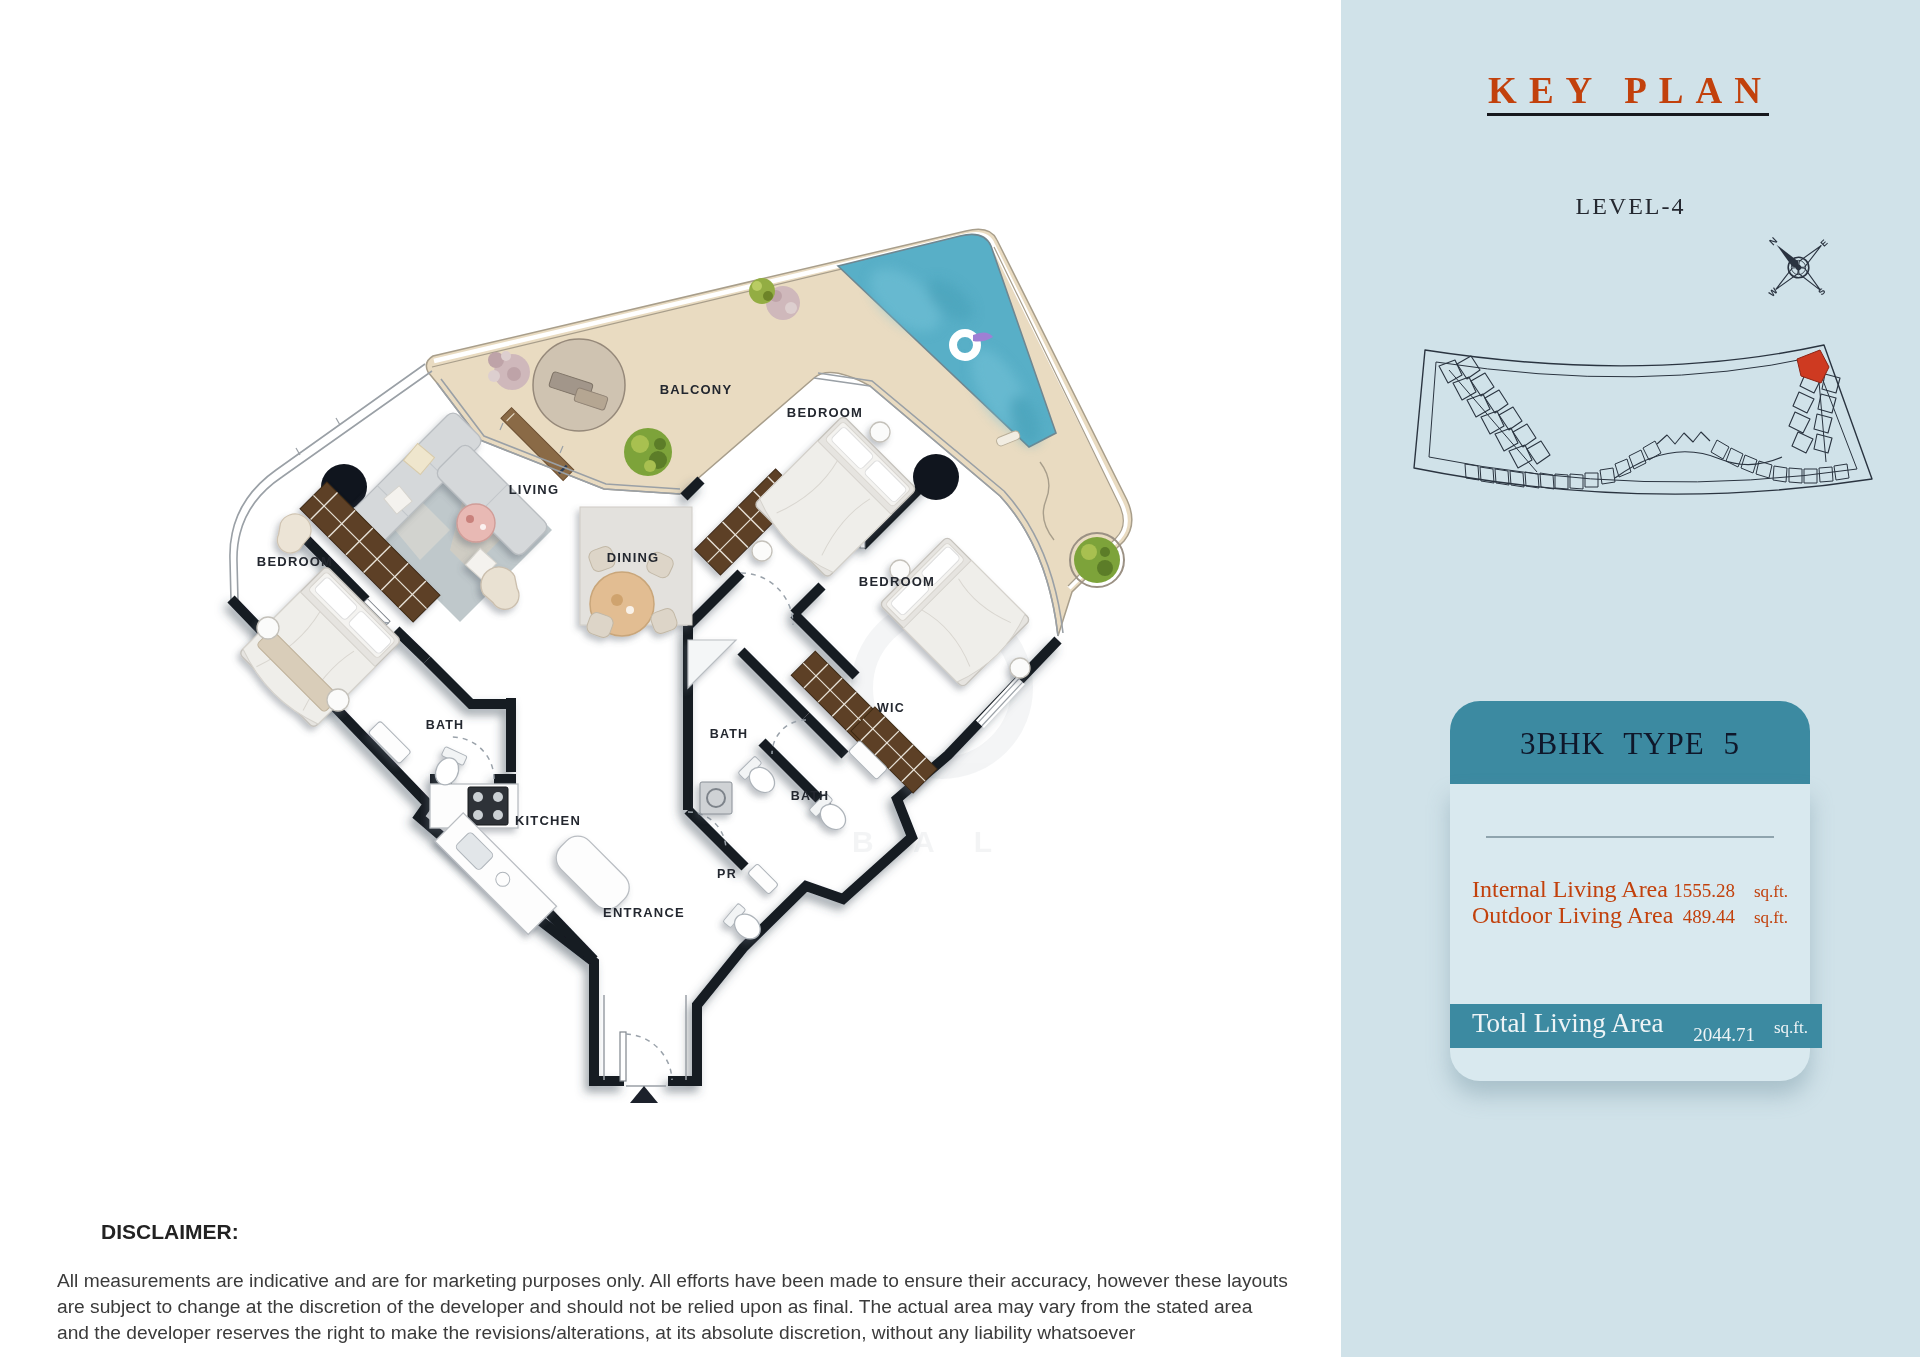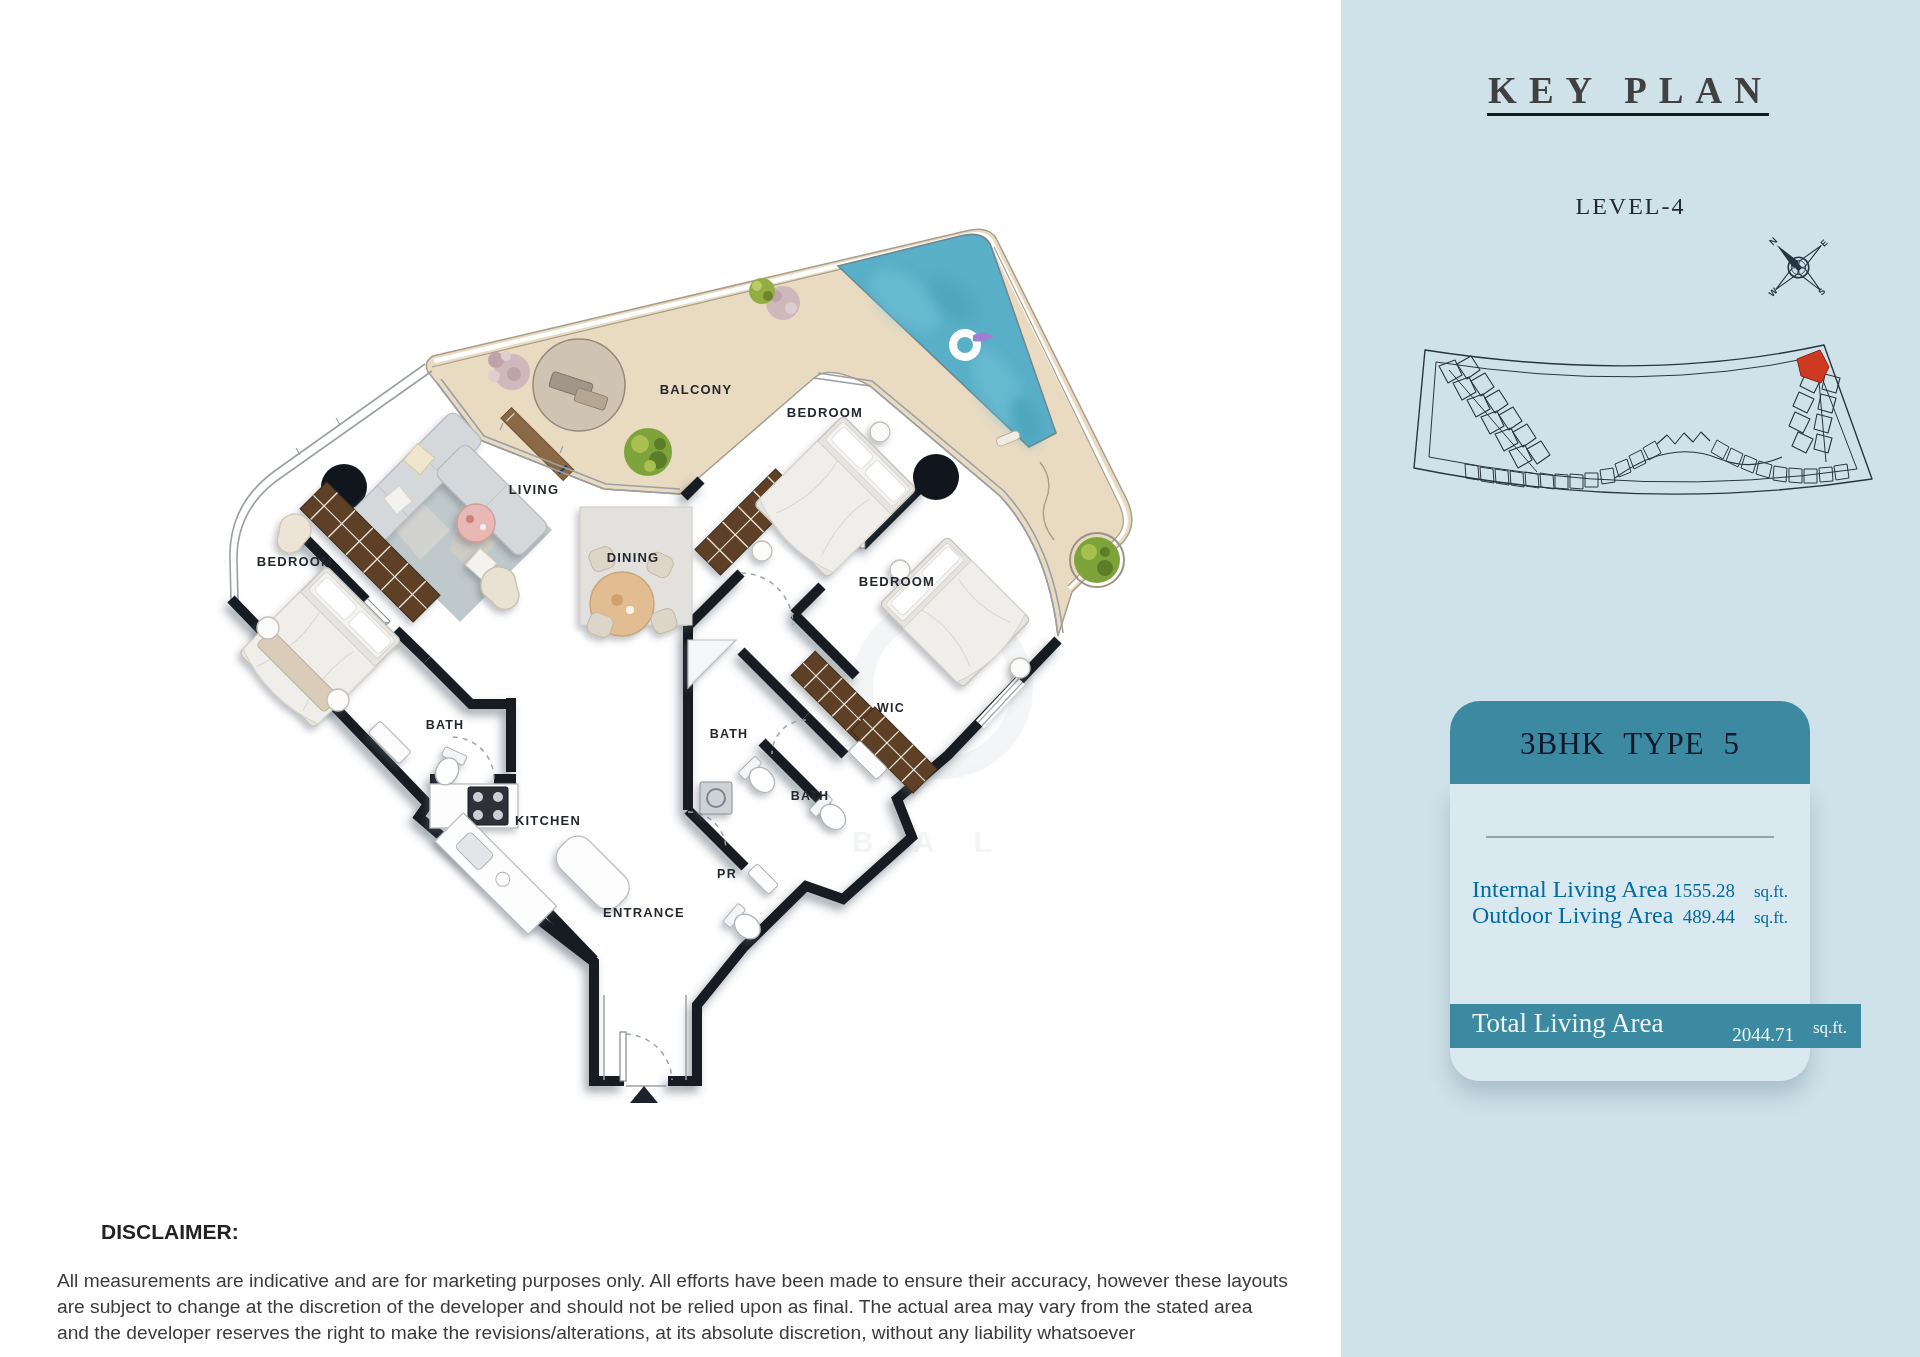--- a/index.html
+++ b/index.html
@@ -1,29 +1,29 @@
 <!DOCTYPE html>
 <html><head>
 <meta charset="utf-8">
 <style>
   html,body{margin:0;padding:0;}
   .page{position:relative;width:1920px;height:1357px;background:#ffffff;overflow:hidden;font-family:"Liberation Sans",sans-serif;}
   .sidebar{position:absolute;left:1341px;top:0;width:579px;height:1357px;background:#d0e2e9;}
-  .keyplan-title{position:absolute;left:0;top:69px;width:579px;text-align:center;font-family:"Liberation Serif",serif;font-size:37px;font-weight:600;letter-spacing:12px;color:#404040;}
+  .keyplan-title{position:absolute;left:0;top:69px;width:579px;text-align:center;font-family:"Liberation Serif",serif;font-size:37px;font-weight:600;letter-spacing:12px;color:#c2410c;}
   .keyplan-underline{position:absolute;left:146px;top:113px;width:282px;height:3px;background:#16181d;}
   .level{position:absolute;left:0;top:165px;width:579px;text-align:center;font-family:"Liberation Serif",serif;font-size:24px;font-weight:500;letter-spacing:2px;color:#242830;margin-top:28px;}
   .card{position:absolute;left:109px;top:701px;width:360px;}
   .card-head{height:83px;background:#3c8aa1;border-radius:30px 30px 0 0;color:#0f172a;font-family:"Liberation Serif",serif;font-size:31px;letter-spacing:1px;text-align:center;line-height:86px;}
   .card-body{position:relative;height:297px;background:#d9e9ef;border-radius:0 0 30px 30px;box-shadow:0 14px 22px rgba(120,150,165,0.45);}
   .card-divider{position:absolute;left:36px;top:52px;width:288px;height:2px;background:#8fa4ae;}
-  .crow{position:absolute;left:22px;width:330px;font-family:"Liberation Serif",serif;color:#0369a1;}
+  .crow{position:absolute;left:22px;width:330px;font-family:"Liberation Serif",serif;color:#c2410c;}
   .crow .lbl{font-size:24px;}
   .crow .val{position:absolute;right:67px;top:4px;font-size:19px;}
   .crow .unit{position:absolute;right:14px;top:6px;font-size:17px;}
-  .card-total{position:absolute;left:0;top:220px;width:411px;height:44px;background:#3c8aa1;color:#eef4f6;}
+  .card-total{position:absolute;left:0;top:220px;width:372px;height:44px;background:#3c8aa1;color:#eef4f6;}
   .card-total .lbl{position:absolute;left:22px;top:4px;font-family:"Liberation Serif",serif;font-size:27px;}
   .card-total .val{position:absolute;right:67px;top:20px;font-family:"Liberation Serif",serif;font-size:19px;}
   .card-total .unit{position:absolute;right:14px;top:14px;font-family:"Liberation Serif",serif;font-size:17px;}
   .disclaimer{position:absolute;left:57px;top:1220px;width:1280px;color:#3b3b3b;}
   .disclaimer b{font-size:21px;color:#222;margin-left:44px;}
   .disclaimer p{margin:24px 0 0 0;font-size:19.2px;line-height:26px;}
   svg text{font-family:"Liberation Sans",sans-serif;}
   .rl{font-size:13px;font-weight:bold;fill:#23272f;letter-spacing:1.2px;}
 </style>
 </head>

